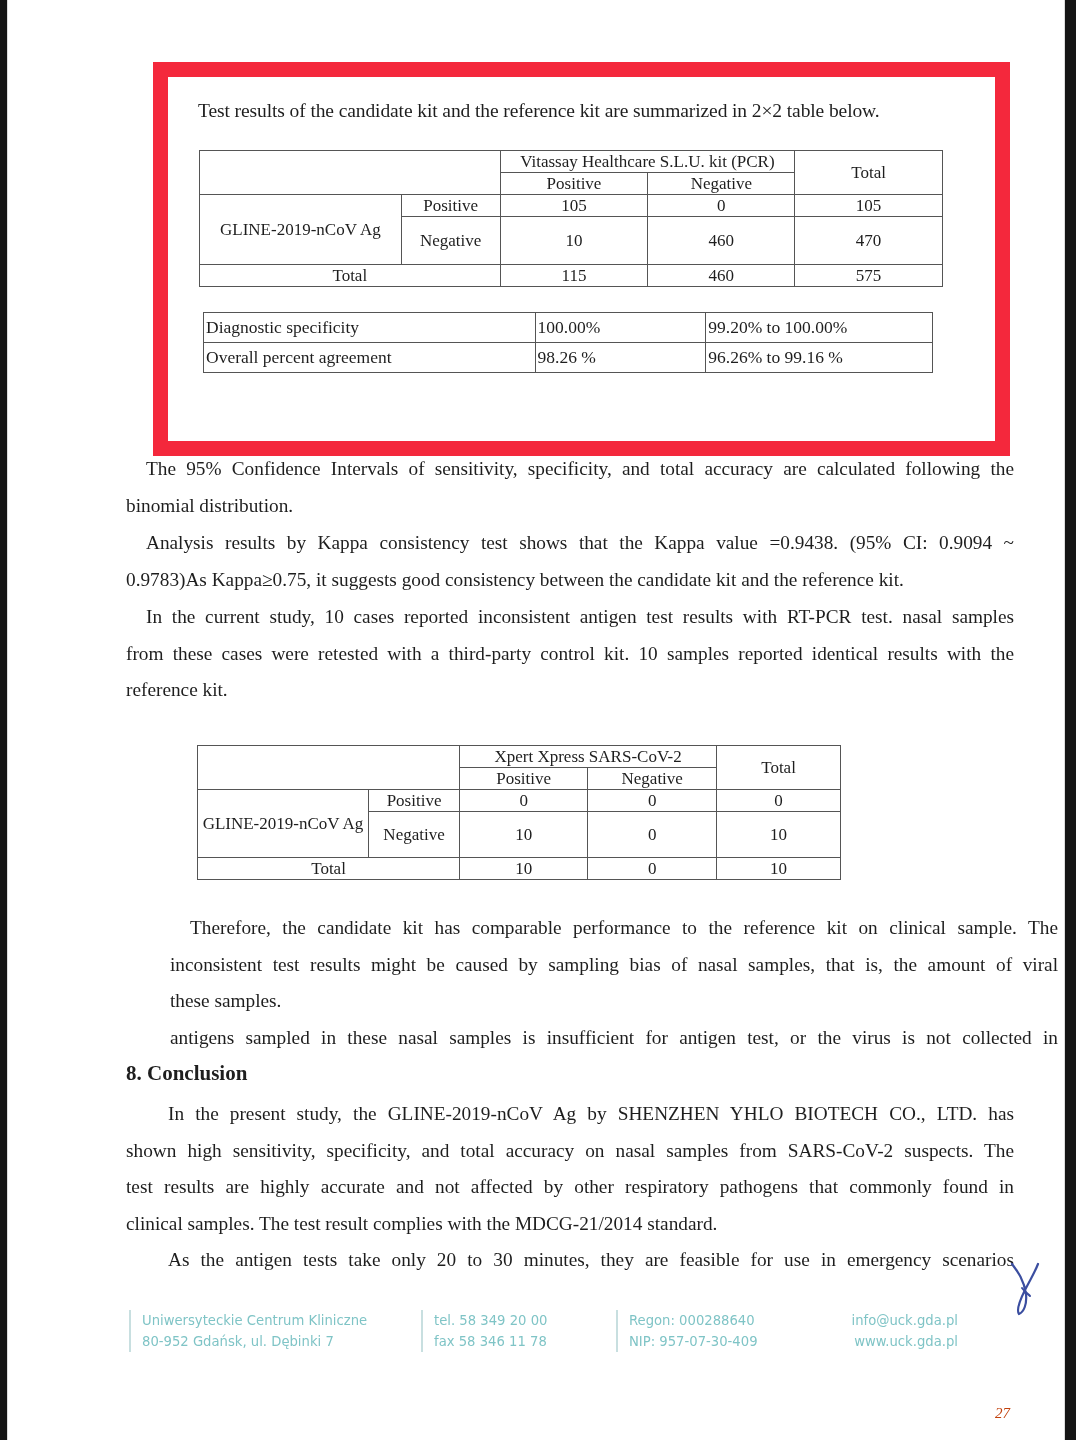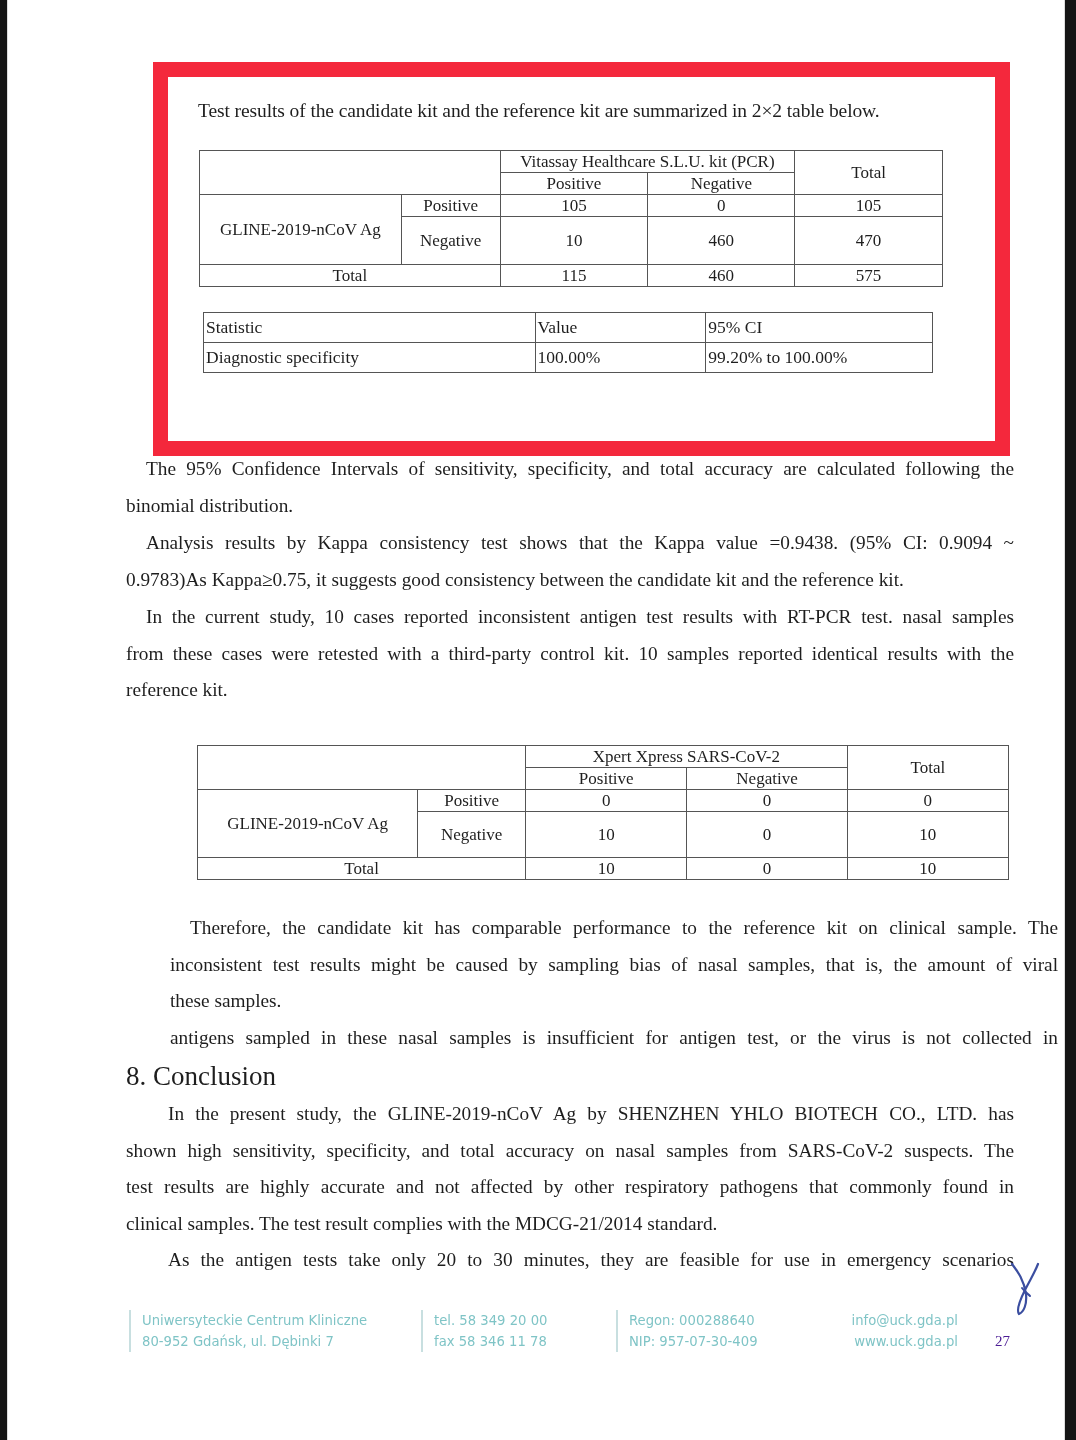--- a/index.html
+++ b/index.html
@@ -21,25 +21,25 @@
   .abs { position: absolute; }
   .intro { left: 198px; top: 100px; font-size: 19.5px; letter-spacing: -0.1px; }
 
   table.grid { position: absolute; border-collapse: collapse; font-size: 17px; }
   table.grid td { border: 1.3px solid #555; text-align: center; padding: 0; line-height: 1; }
   table.stats { position: absolute; border-collapse: collapse; font-size: 17.5px; }
   table.stats td { border: 1.3px solid #555; text-align: left; padding: 0 2px; height: 29px; }
 
   .para { position: absolute; left: 126px; width: 888px; font-size: 19.3px; line-height: 36.5px; text-align: justify; }
   .para .ind { display: inline-block; width: 20px; }
-  .heading { position: absolute; left: 126px; top: 1061px; font-size: 27px; font-weight: normal; }
+  .heading { position: absolute; left: 126px; top: 1061px; font-size: 21px; font-weight: bold; }
 
   .footer { position: absolute; top: 1310px; font-family: "DejaVu Sans", "Liberation Sans", sans-serif; font-size: 13.2px; color: #7fc4c6; line-height: 21px; }
   .footer.bar { border-left: 2px solid #c8dfe0; padding-left: 11px; }
-  .page-num { position: absolute; left: 995px; top: 1333px; font-size: 15px; color: #4c1d95; }
+  .page-num { position: absolute; left: 995px; top: 1405px; font-size: 15px; color: #c2410c; font-style: italic; }
   .signature { position: absolute; left: 1008px; top: 1258px; }
 </style>
 </head>
 <body>
 
 <div class="edge-left"></div>
 <div class="edge-left-inner"></div>
 <div class="edge-right"></div>
 <div class="edge-right-inner"></div>
 
@@ -87,50 +87,50 @@
 </tbody>
   </table>
 
 <table class="stats" style="left:203px; top:312px; width:730px;">
   <colgroup>
       <col style="width:332px">
       <col style="width:171px">
       <col style="width:227px">
     </colgroup>
   <tbody>
-      <tr>
-    <td>Statistic</td>
-    <td>Value</td>
-    <td>95% CI</td>
-  </tr>
   <tr>
     <td>Diagnostic specificity</td>
     <td>100.00%</td>
     <td>99.20% to 100.00%</td>
   </tr>
+  <tr>
+    <td>Overall percent agreement</td>
+    <td>98.26 %</td>
+    <td>96.26% to 99.16 %</td>
+  </tr>
 </tbody>
   </table>
 
 <div class="para" style="top:451px;">
   <div style="text-align:justify; text-align-last:justify;"><span class="ind"></span><span>The 95% Confidence Intervals of sensitivity, specificity, and total accuracy are calculated following the</span></div>
   <div>binomial distribution.</div>
 </div>
 
 <div class="para" style="top:525px;">
   <div style="text-align:justify; text-align-last:justify;"><span class="ind"></span><span>Analysis results by Kappa consistency test shows that the Kappa value =0.9438. (95% CI: 0.9094 ~</span></div>
   <div>0.9783)As Kappa≥0.75, it suggests good consistency between the candidate kit and the reference kit.</div>
 </div>
 
 <div class="para" style="top:599px;">
   <div style="text-align:justify; text-align-last:justify;"><span class="ind"></span><span>In the current study, 10 cases reported inconsistent antigen test results with RT-PCR test. nasal samples</span></div>
   <div style="text-align:justify; text-align-last:justify;">from these cases were retested with a third-party control kit. 10 samples reported identical results with the</div>
   <div>reference kit.</div>
 </div>
 
-<table class="grid" style="left:197px; top:745px; width:812px;">
+<table class="grid" style="left:197px; top:745px; width:644px;">
   <colgroup>
       <col style="width:202px">
       <col style="width:99px">
       <col style="width:148px">
       <col style="width:147px">
       <col style="width:148px">
     </colgroup>
   <tbody>
       <tr style="height:22px">
     <td colspan="2" rowspan="2"></td>

